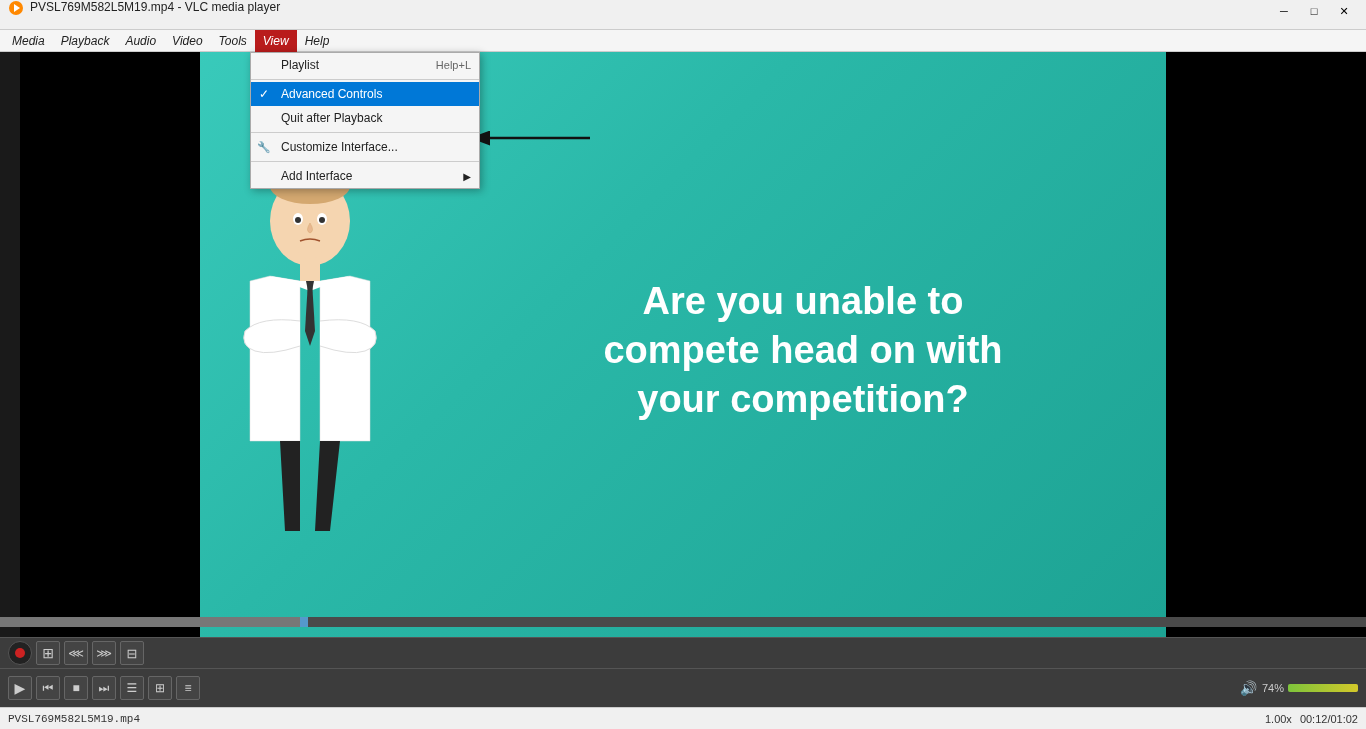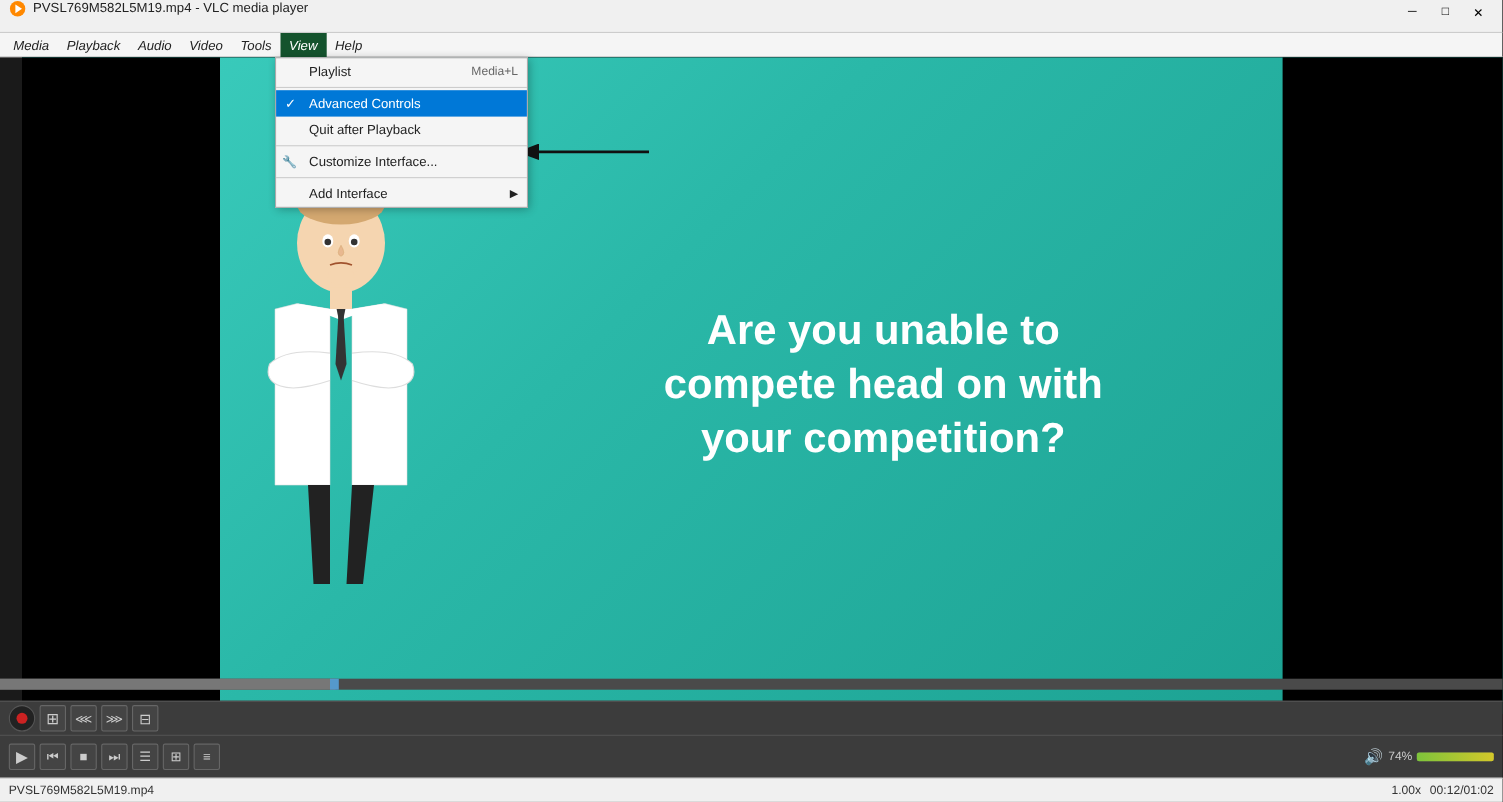--- a/index.html
+++ b/index.html
@@ -57,21 +57,21 @@
       font-style: italic;
     }
     .menu-item {
       padding: 2px 8px;
       font-size: 12px;
       color: #222;
       cursor: pointer;
       height: 22px;
       display: flex; align-items: center;
     }
-    .menu-item.active { background: #14532d; color: white; }
+    .menu-item.active { background: #b91c1c; color: white; }
 
     
     #video-area {
       position: absolute;
       top: 52px;
       left: 0;
       right: 0;
       bottom: 80px;
       background: #000;
       overflow: hidden;
@@ -180,21 +180,21 @@
       left: 0; right: 0;
       height: 22px;
       background: #f0f0f0;
       border-top: 1px solid #ccc;
       display: flex;
       align-items: center;
       padding: 0 8px;
       font-size: 11px;
       color: #333;
     }
-    #status-filename { flex: 1; }
+    #status-filename { flex: 1; font-family: Liberation Mono, monospace; }
 
     
     #volume-area {
       display: flex;
       align-items: center;
       gap: 4px;
       margin-left: auto;
     }
 
     
@@ -375,21 +375,21 @@
 <div id="status-bar" style="position:absolute;bottom:0;left:0;right:0;height:22px;background:#f0f0f0;border-top:1px solid #ccc;display:flex;align-items:center;padding:0 8px;font-size:11px;color:#333;">
   <span id="status-filename" style="flex:1;">PVSL769M582L5M19.mp4</span>
   <span style="margin-right:8px;">1.00x</span>
   <span>00:12/01:02</span>
 </div>
 
 <div id="dropdown-menu">
 
   <div class="dropdown-item">
     <span>Playlist</span>
-    <span class="shortcut">Media+L</span>
+    <span class="shortcut">Help+L</span>
   </div>
   <div class="menu-separator"></div>
 
 
 
   <div class="dropdown-item highlighted">
     <span class="checkmark">✓</span>
     <span>Advanced Controls</span>
   </div>
 

